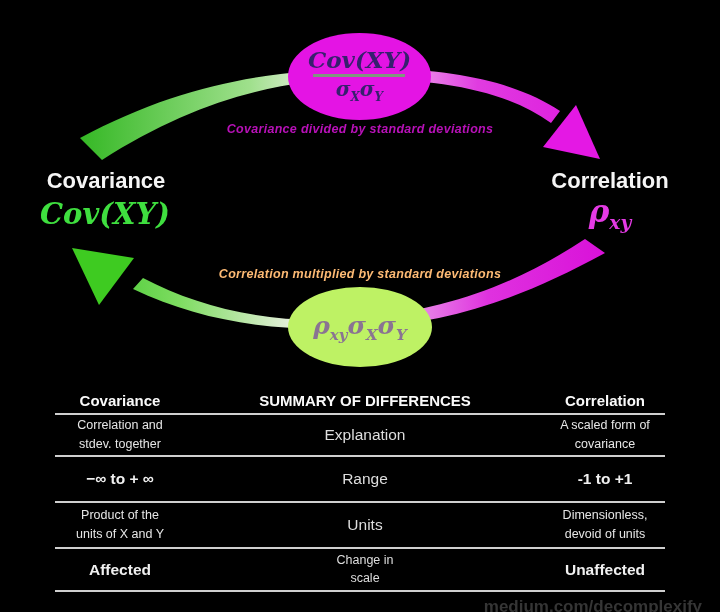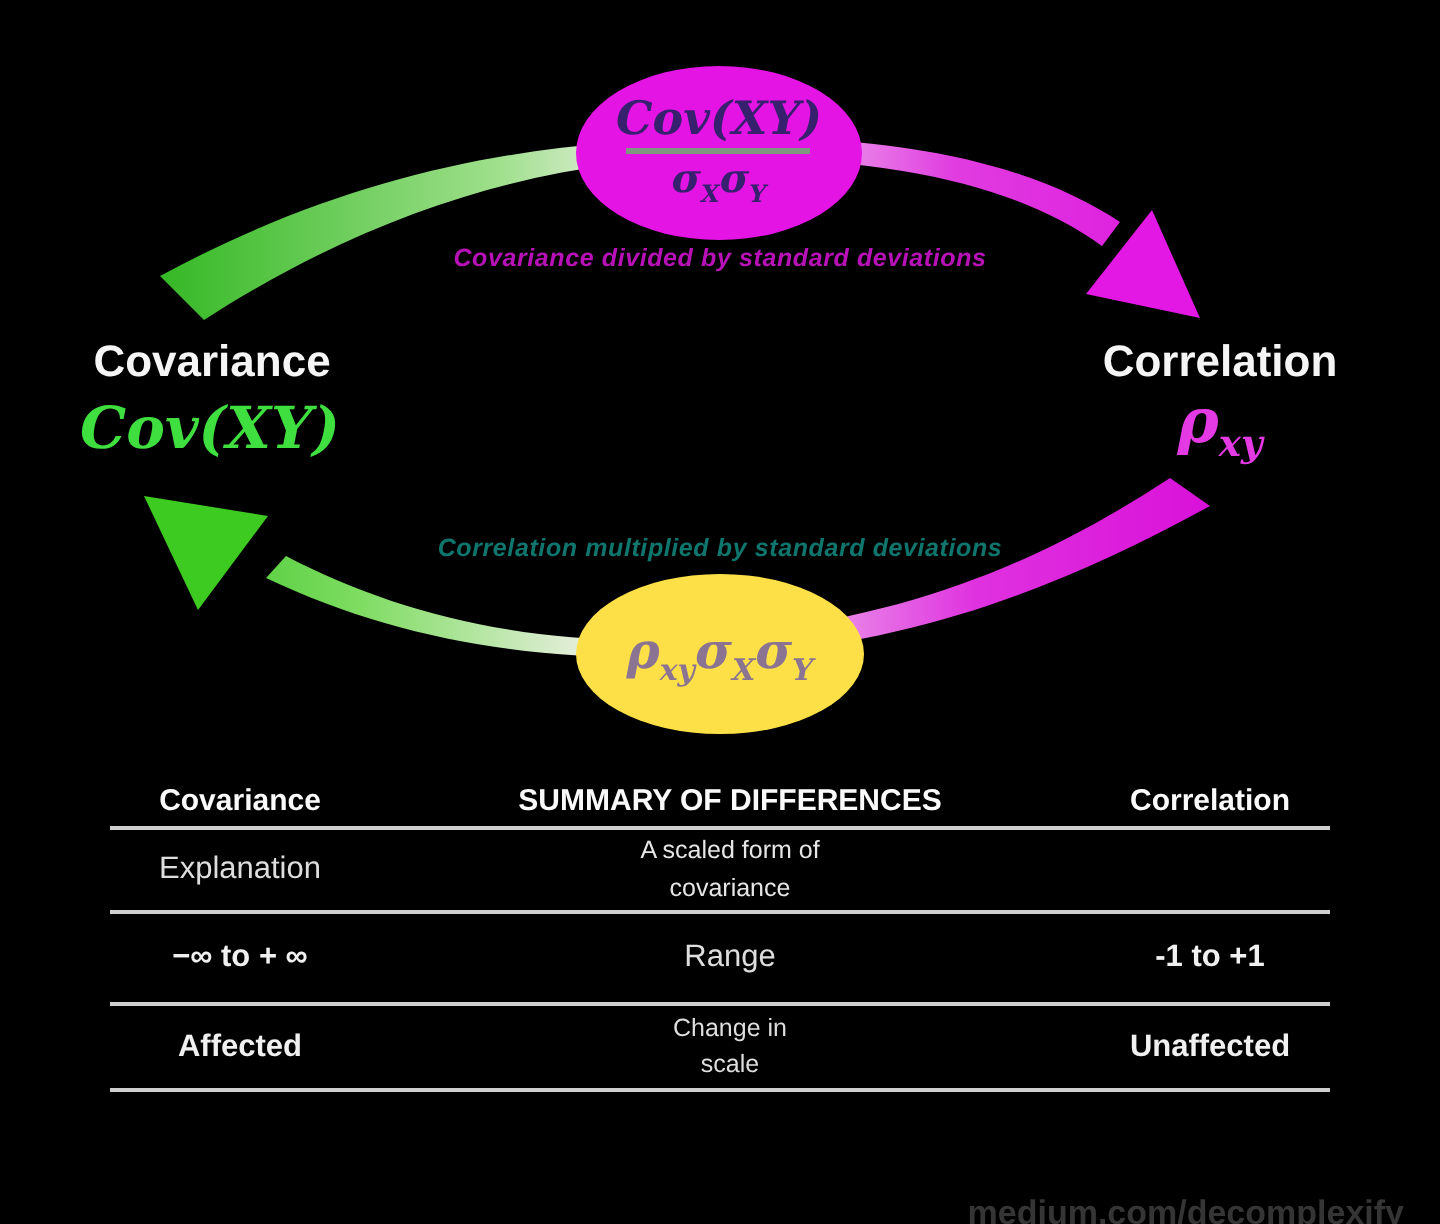--- a/index.html
+++ b/index.html
@@ -6,34 +6,34 @@
   .stage{
     position:relative;width:720px;height:612px;background:#000;overflow:hidden;
     font-family:"Liberation Sans",sans-serif;
     margin-top:20px;
   }
   .arrows-svg{position:absolute;left:0;top:0;width:720px;height:612px;z-index:1;}
 
   
   .bubble{position:absolute;border-radius:50%;display:flex;align-items:center;justify-content:center;z-index:2;}
   .bubble-top{left:288px;top:13px;width:143px;height:87px;background:#e414e4;}
-  .bubble-bottom{left:288px;top:267px;width:144px;height:80px;background:#fde047;}
+  .bubble-bottom{left:288px;top:267px;width:144px;height:80px;background:#bef264;}
   .frac{display:flex;flex-direction:column;align-items:center;}
   .math{font-family:"DejaVu Serif",serif;font-style:italic;font-weight:bold;}
   .frac-num{font-size:23px;color:#37206e;line-height:1.05;}
   .frac-bar{width:92px;height:3px;background:#7f967f;margin:2px 0 1px 0;}
   .frac-den{font-size:20px;color:#37206e;line-height:1.1;}
   .bubble-bottom-formula{font-size:25px;color:#8a7492;}
   sub{font-size:0.6em;}
 
   
   .caption{position:absolute;left:0;width:720px;text-align:center;font-style:italic;font-weight:bold;
     font-size:12.5px;letter-spacing:0.3px;z-index:3;}
   .caption-top{top:102px;color:#b811b8;}
-  .caption-bottom{top:247px;color:#0f766e;}
+  .caption-bottom{top:247px;color:#fdba74;}
 
   
   .node-title{position:absolute;font-size:22px;font-weight:bold;color:#f5f5f5;z-index:3;text-align:center;}
   .node-title-left{left:36px;top:148px;width:140px;}
   .node-title-right{left:540px;top:148px;width:140px;}
   .node-formula{position:absolute;z-index:3;text-align:center;}
   .node-formula-left{left:30px;top:177px;width:150px;font-size:29px;color:#3fdf3f;}
   .node-formula-right{left:565px;top:173px;width:90px;font-size:31px;color:#e43ae4;text-align:center;}
 
   
@@ -102,28 +102,37 @@
     <span class="math bubble-bottom-formula"><span>ρ</span><sub>xy</sub><span>σ</span><sub>X</sub><span>σ</span><sub>Y</sub></span>
   </div>
 
   <div class="table">
     <div class="t-row t-head">
       <div class="t-cell">Covariance</div>
       <div class="t-cell">SUMMARY OF DIFFERENCES</div>
       <div class="t-cell">Correlation</div>
     </div>
     <div class="t-row h-row1">
+      <div class="t-cell side-sm">Correlation and
+stdev. together</div>
       <div class="t-cell mid">Explanation</div>
       <div class="t-cell side-sm">A scaled form of
 covariance</div>
     </div>
     <div class="t-row h-row2">
       <div class="t-cell side-strong">−∞ to + ∞</div>
       <div class="t-cell mid">Range</div>
       <div class="t-cell side-strong">-1 to +1</div>
+    </div>
+    <div class="t-row h-row3">
+      <div class="t-cell side-sm">Product of the
+units of X and Y</div>
+      <div class="t-cell mid">Units</div>
+      <div class="t-cell side-sm">Dimensionless,
+devoid of units</div>
     </div>
     <div class="t-row h-row4">
       <div class="t-cell side-strong">Affected</div>
       <div class="t-cell mid-sm">Change in
 scale</div>
       <div class="t-cell side-strong">Unaffected</div>
     </div>
   </div>
 
   <div class="footer">medium.com/decomplexify</div>

